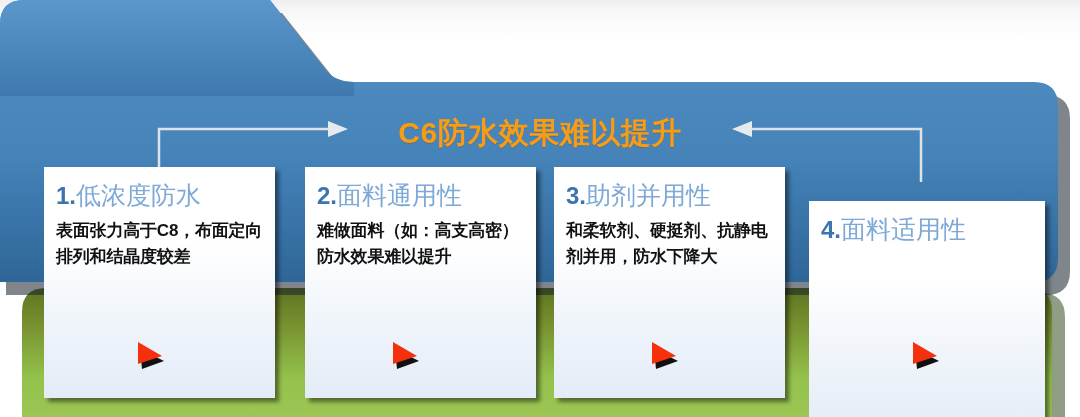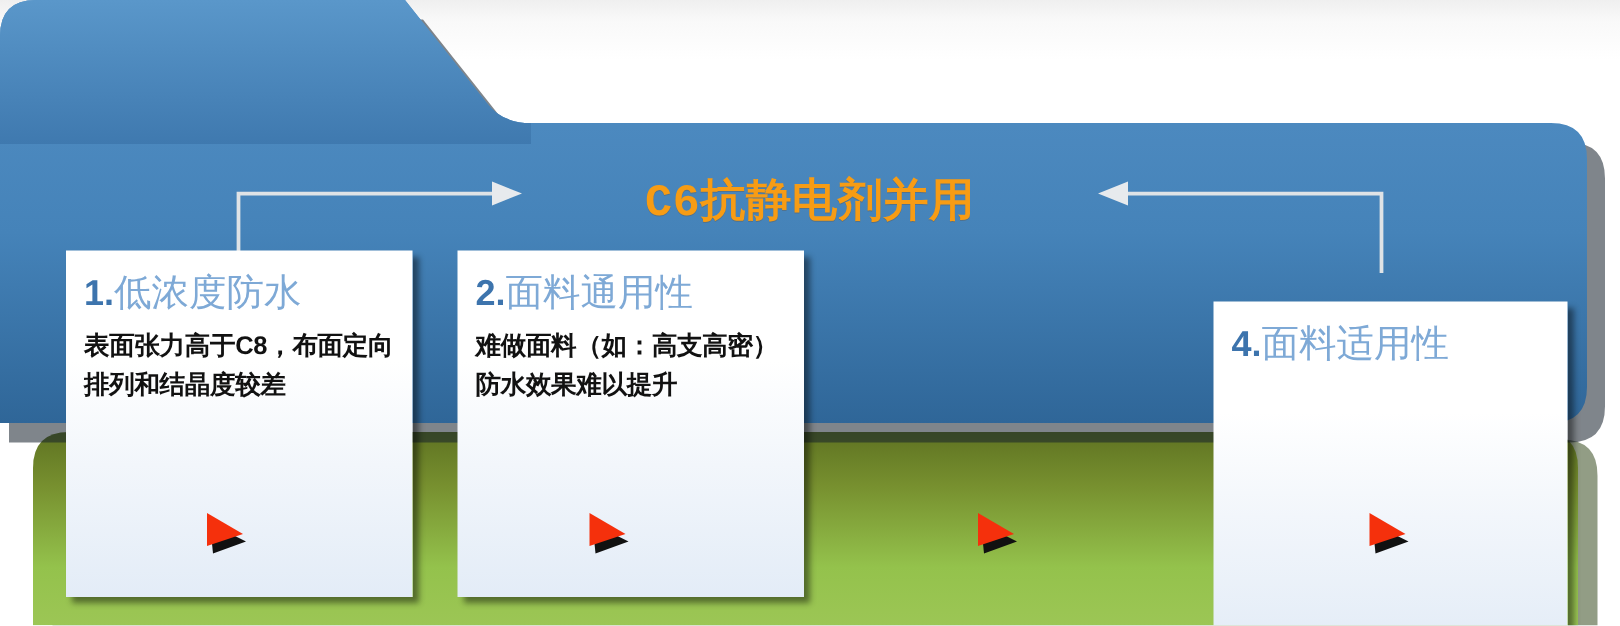--- a/index.html
+++ b/index.html
@@ -46,21 +46,21 @@
     text-align: center;
     font-family: "Liberation Serif", serif;
     font-size: 30px;
     font-weight: bold;
     color: #f79c14;
     letter-spacing: 0.5px;
     white-space: nowrap;
     text-shadow: 0 1px 0 rgba(120,60,0,0.25);
   }
   .title .lead {
-    font-family: Liberation Mono, monospace;
+    font-family: Liberation Sans, sans-serif;
     font-weight: bold;
   }
 
   
   .card {
     position: absolute;
     top: 167px;
     width: 231px;
     height: 231px;
     background: linear-gradient(180deg, #ffffff 0%, #ffffff 32%, #f2f6fb 62%, #e3ecf7 100%);
@@ -156,37 +156,43 @@
   <svg class="conn-svg" viewBox="0 0 1080 417" xmlns="http://www.w3.org/2000/svg">
     <g stroke="#dfe3e6" stroke-width="2.5" fill="none">
       <path d="M 159 182 L 159 129 L 328 129"></path>
       <path d="M 921 182 L 921 129 L 752 129"></path>
     </g>
     <polygon points="328,121 348,129 328,137" fill="#e7eaed"></polygon>
     <polygon points="752,121 732,129 752,137" fill="#e7eaed"></polygon>
   </svg>
 
   <div class="title">
-    <span class="lead">C6</span><span>抗静电剂并用</span>
+    <span class="lead">C6</span><span>防水效果难以提升</span>
   </div>
 
   <div class="card card-1">
     <div class="card-head">
       <span class="num">1.</span><span>低浓度防水</span>
     </div>
     <div class="card-body">表面张力高于C8，布面定向排列和结晶度较差</div>
   </div>
 
   <div class="card card-2">
     <div class="card-head">
       <span class="num">2.</span><span>面料通用性</span>
     </div>
     <div class="card-body">难做面料（如：高支高密）防水效果难以提升</div>
   </div>
 
+  <div class="card card-3">
+    <div class="card-head">
+      <span class="num">3.</span><span>助剂并用性</span>
+    </div>
+    <div class="card-body">和柔软剂、硬挺剂、抗静电剂并用，防水下降大</div>
+  </div>
 
   <div class="card card-4">
     <div class="card-head">
       <span class="num">4.</span><span>面料适用性</span>
     </div>
   </div>
 
   <svg class="play play-1" viewBox="0 0 34 32">
     <polygon points="6,10 30,22 8,30" fill="#111111"></polygon>
     <polygon points="4,3 28,17 4,25" fill="#f5300c"></polygon>

